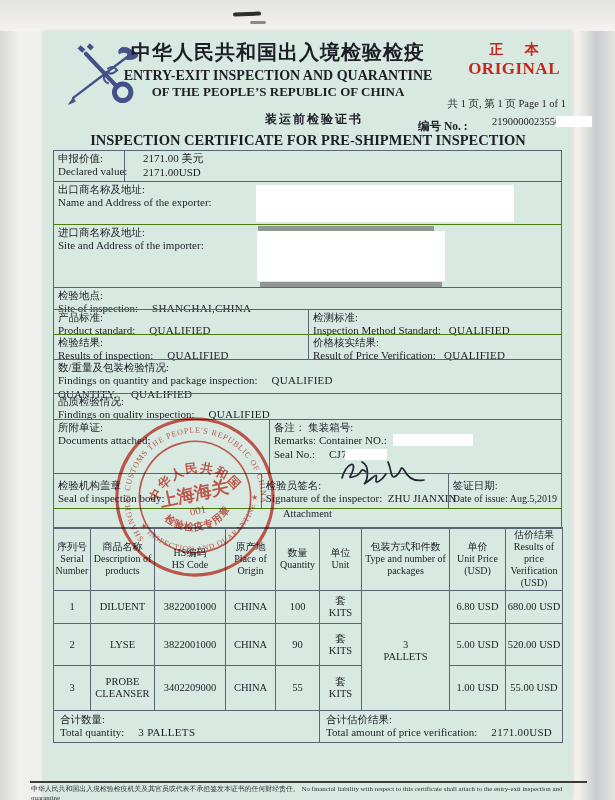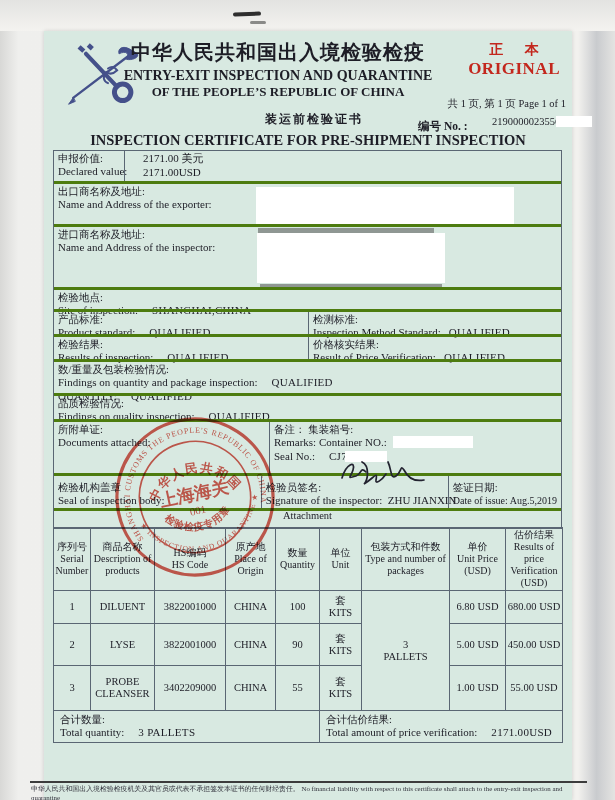--- a/index.html
+++ b/index.html
@@ -32,21 +32,21 @@
   .orig-en { font-size:17px; font-weight:bold; letter-spacing:.5px; }
   .page-info { position:absolute; right:6px; top:66px; font-size:10.5px; white-space:nowrap; }
   .cert-cn { position:absolute; left:160px; top:80px; width:220px; text-align:center;
     font-size:12px; font-weight:bold; letter-spacing:2px; white-space:nowrap; }
   .no-label { position:absolute; left:374px; top:88px; font-size:11.5px; font-weight:bold; white-space:nowrap; }
   .no-value { position:absolute; left:448px; top:85px; font-size:10.5px; white-space:nowrap; }
   .cert-en { position:absolute; left:0; top:101px; width:528px; text-align:center;
     font-size:14.5px; font-weight:bold; white-space:nowrap; }
   
   .main { position:absolute; left:9px; top:119px; width:509px; border:1px solid #5a6673; }
-  .row { position:relative; display:flex; border-top:3px solid #4d7c0f; }
+  .row { position:relative; display:flex; border-top:1px solid #4d7c0f; }
   .row:first-child { border-top:none; }
   .cell { position:relative; padding:1px 4px; }
   .cell + .cell { border-left:1px solid #5a6673; }
   .cn { font-size:10.5px; line-height:13px; white-space:nowrap; }
   .en { font-size:11px; line-height:13.5px; white-space:nowrap; }
   .val { margin-left:14px; letter-spacing:.3px; }
   .redact { position:absolute; background:#fff; }
   .smudge { position:absolute; background:#555; opacity:.55; filter:blur(.7px); }
   
   .att-title { text-align:center; width:100%; }
@@ -128,21 +128,21 @@
       <div class="cell" style="flex:1">
         <div class="cn">出口商名称及地址:</div>
         <div class="en">Name and Address of the exporter:</div>
         <div class="redact" style="left:202px;top:3px;width:258px;height:37px;"></div>
       </div>
     </div>
 
     <div class="row" style="height:63px">
       <div class="cell" style="flex:1">
         <div class="cn">进口商名称及地址:</div>
-        <div class="en">Name and Address of the inspector:</div>
+        <div class="en">Site and Address of the importer:</div>
         <div class="smudge" style="left:204px;top:1px;width:176px;height:5px;"></div>
         <div class="redact" style="left:203px;top:6px;width:188px;height:50px;"></div>
         <div class="smudge" style="left:206px;top:57px;width:182px;height:5px;"></div>
       </div>
     </div>
 
     <div class="row" style="height:22px">
       <div class="cell" style="flex:1">
         <div class="cn">检验地点:</div>
         <div class="en"><span>Site of inspection:</span><span class="val">SHANGHAI,CHINA</span></div>
@@ -292,21 +292,21 @@
       <td>2</td>
       <td>LYSE</td>
       <td>3822001000</td>
       <td>CHINA</td>
       <td>90</td>
       <td>
             <div>套</div>
             <div>KITS</div>
           </td>
       <td>5.00 USD</td>
-      <td>450.00 USD</td>
+      <td>520.00 USD</td>
     </tr>
     <tr style="height:45px">
       <td>3</td>
       <td style="white-space:normal">PROBE CLEANSER</td>
       <td>3402209000</td>
       <td>CHINA</td>
       <td>55</td>
       <td>
             <div>套</div>
             <div>KITS</div>

